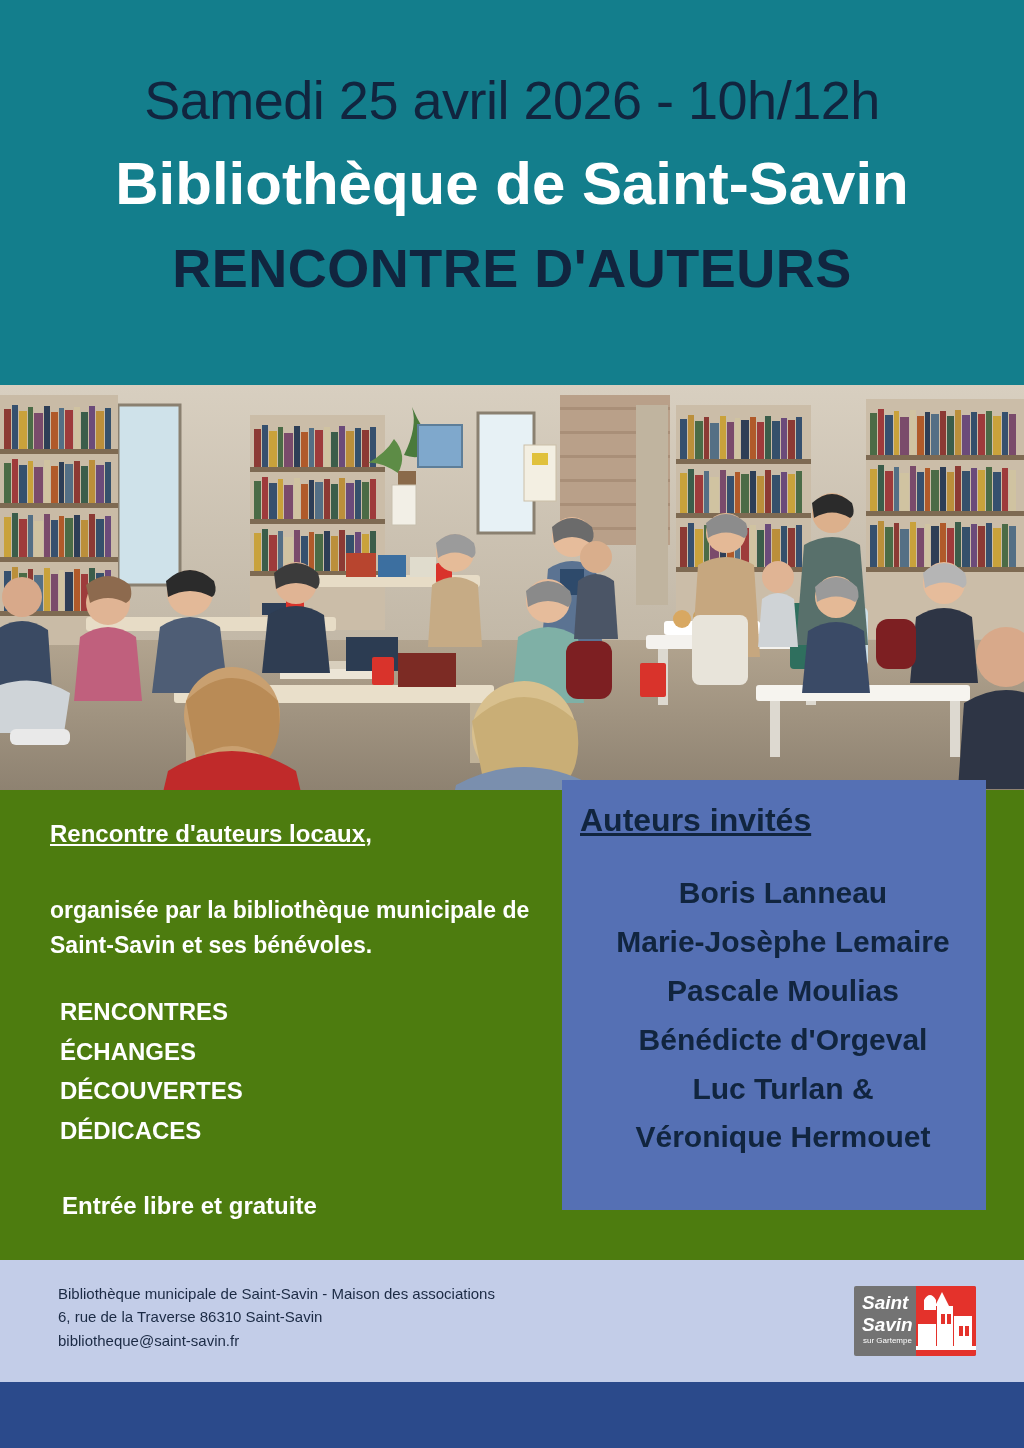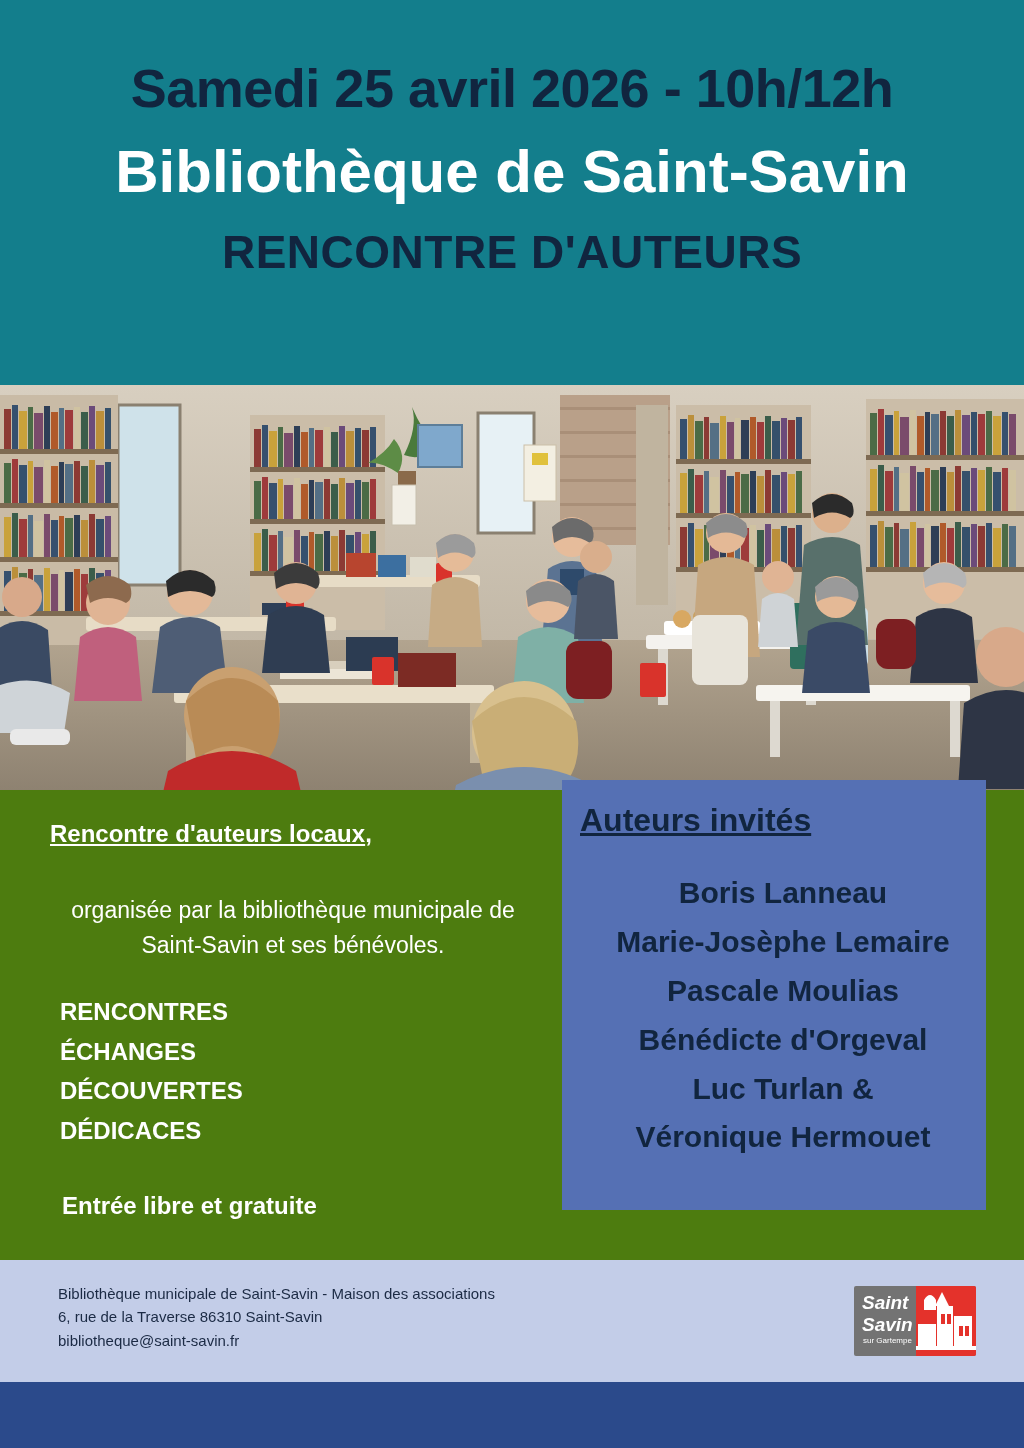--- a/index.html
+++ b/index.html
@@ -25,37 +25,37 @@
   
   .header {
     background: #137e8c;
     padding: 60px 20px 18px 20px;
     text-align: center;
     box-sizing: border-box;
     height: 385px;
   }
   .header-date {
     font-size: 54px;
-    font-weight: bold;
+    font-weight: normal;
     color: #11253f;
     letter-spacing: -0.5px;
     line-height: 1.05;
-    margin: 0;
+    margin: 12px;
     white-space: nowrap;
   }
   .header-place {
     font-size: 60px;
     font-weight: bold;
     color: #ffffff;
     line-height: 1.1;
     margin: 22px 0 0 0;
     white-space: nowrap;
   }
   .header-subtitle {
-    font-size: 46px;
+    font-size: 54px;
     font-weight: bold;
     color: #11253f;
     line-height: 1.1;
     margin: 22px 0 0 0;
     letter-spacing: 0.5px;
     white-space: nowrap;
   }
 
   
   .photo {
@@ -89,22 +89,21 @@
     display: inline;
   }
   .lead-tail {
     font-size: 24px;
     font-weight: bold;
   }
   .desc {
     font-size: 23px;
     line-height: 1.5;
     margin: 45px 0 0 0;
-    font-weight: normal;
-    text-align: center;
+    font-weight: bold;
   }
   .keywords {
     margin: 30px 0 0 0;
     padding: 0;
     list-style: none;
   }
   .keywords li {
     font-size: 24px;
     font-weight: bold;
     line-height: 1.65;

